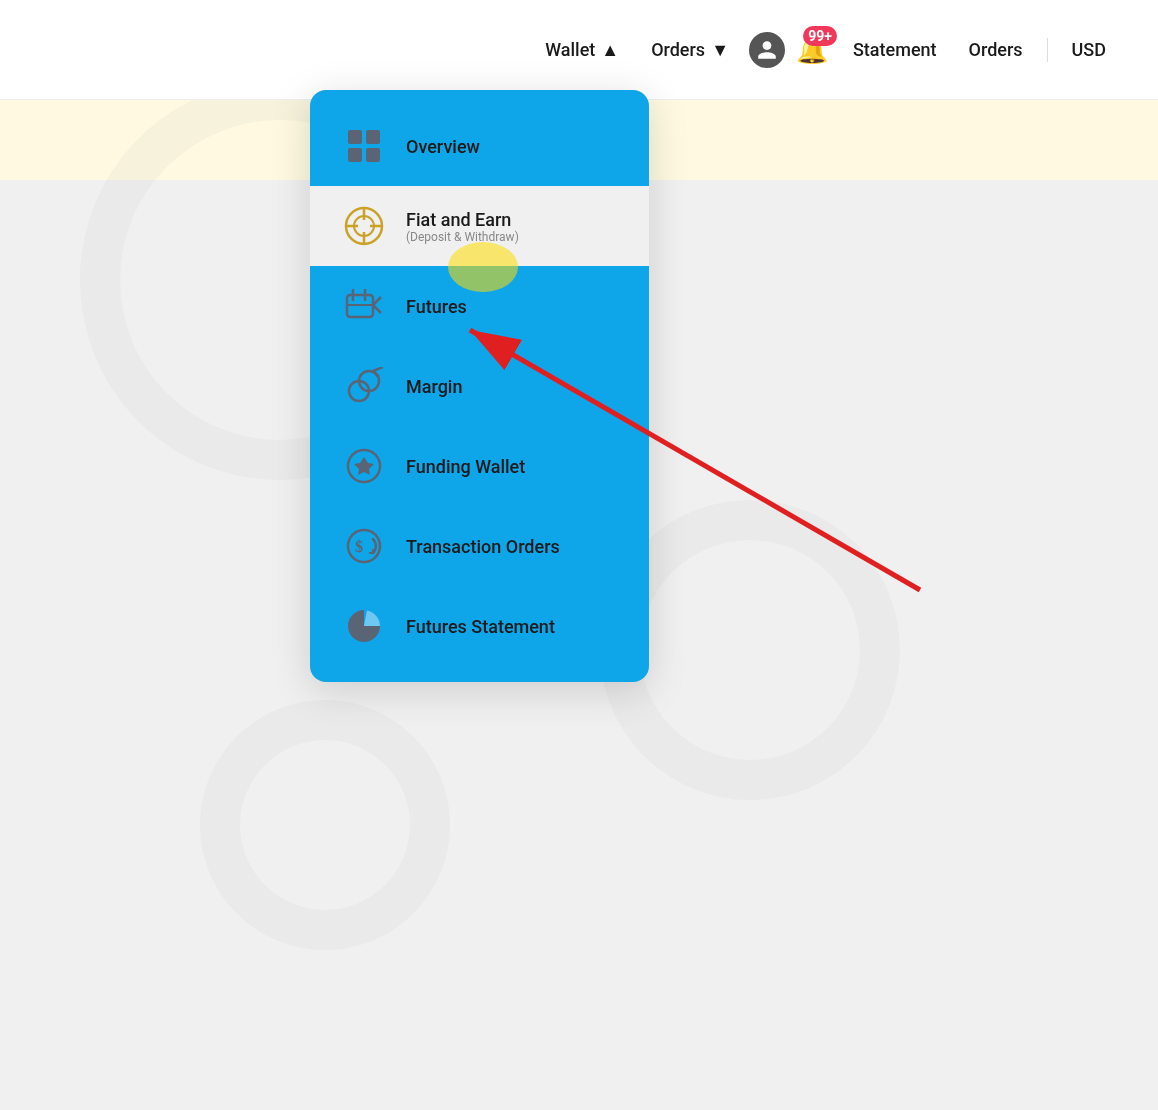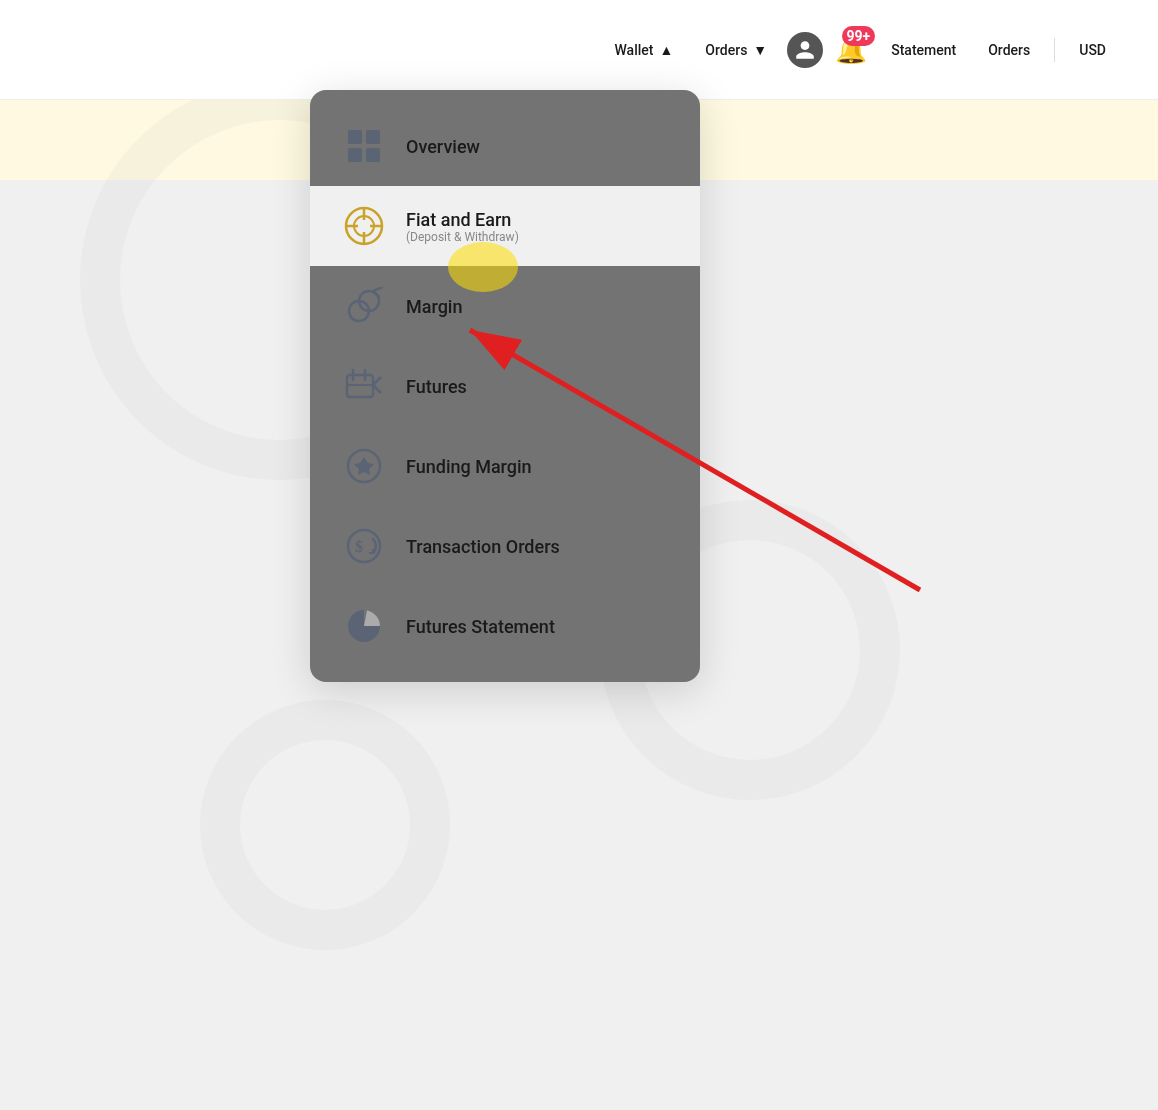--- a/index.html
+++ b/index.html
@@ -56,21 +56,21 @@
       padding: 0 40px;
       gap: 8px;
       z-index: 10;
       border-bottom: 1px solid #eee;
     }
 
     .nav-item {
       display: flex;
       align-items: center;
       gap: 6px;
-      font-size: 14px;
+      font-size: 18px;
       font-weight: 500;
       color: #1a1a1a;
       cursor: pointer;
       padding: 8px 12px;
       border-radius: 6px;
     }
 
     .nav-icon {
       width: 36px;
       height: 36px;
@@ -115,22 +115,22 @@
       height: 24px;
       background: #ddd;
       margin: 0 4px;
     }
 
     
     .dropdown-menu {
       position: absolute;
       top: 90px;
       left: 310px;
-      width: 390px;
-      background: #737373;
+      width: 339px;
+      background: #0ea5e9;
       border-radius: 16px;
       box-shadow: 0 8px 40px rgba(0,0,0,0.15);
       z-index: 100;
       padding: 16px 0;
     }
 
     .menu-item {
       display: flex;
       align-items: center;
       gap: 20px;
@@ -261,57 +261,57 @@
     </div>
     <div class="menu-text">
       <span class="menu-label">Fiat and Earn</span>
       <span class="menu-sublabel">(Deposit &amp; Withdraw)</span>
     </div>
   </div>
 
   <div class="menu-item">
     <div class="menu-icon">
       <svg width="38" height="38" viewBox="0 0 38 38" fill="none">
-        <circle cx="14" cy="24" r="10" stroke="#5a6474" stroke-width="2.5" fill="none"></circle>
-        <circle cx="24" cy="14" r="10" stroke="#5a6474" stroke-width="2.5" fill="none"></circle>
-        <line x1="28" y1="4" x2="38" y2="0" stroke="#5a6474" stroke-width="2.5"></line>
-        <line x1="28" y1="4" x2="34" y2="10" stroke="#5a6474" stroke-width="2.5"></line>
-      </svg>
-    </div>
-    <div class="menu-text">
-      <span class="menu-label">Margin</span>
-    </div>
-  </div>
-
-  <div class="menu-item">
-    <div class="menu-icon">
-      <svg width="38" height="38" viewBox="0 0 38 38" fill="none">
         <rect x="2" y="8" width="26" height="22" rx="3" stroke="#5a6474" stroke-width="2.5" fill="none"></rect>
         <line x1="8" y1="2" x2="8" y2="14" stroke="#5a6474" stroke-width="2.5"></line>
         <line x1="20" y1="2" x2="20" y2="14" stroke="#5a6474" stroke-width="2.5"></line>
         <line x1="2" y1="18" x2="28" y2="18" stroke="#5a6474" stroke-width="2"></line>
         <line x1="28" y1="18" x2="36" y2="10" stroke="#5a6474" stroke-width="2.5"></line>
         <line x1="28" y1="18" x2="36" y2="26" stroke="#5a6474" stroke-width="2.5"></line>
       </svg>
     </div>
     <div class="menu-text">
       <span class="menu-label">Futures</span>
     </div>
   </div>
 
+  <div class="menu-item">
+    <div class="menu-icon">
+      <svg width="38" height="38" viewBox="0 0 38 38" fill="none">
+        <circle cx="14" cy="24" r="10" stroke="#5a6474" stroke-width="2.5" fill="none"></circle>
+        <circle cx="24" cy="14" r="10" stroke="#5a6474" stroke-width="2.5" fill="none"></circle>
+        <line x1="28" y1="4" x2="38" y2="0" stroke="#5a6474" stroke-width="2.5"></line>
+        <line x1="28" y1="4" x2="34" y2="10" stroke="#5a6474" stroke-width="2.5"></line>
+      </svg>
+    </div>
+    <div class="menu-text">
+      <span class="menu-label">Margin</span>
+    </div>
+  </div>
+
 
   <div class="menu-item">
     <div class="menu-icon">
       <svg width="38" height="38" viewBox="0 0 38 38" fill="none">
         <circle cx="19" cy="19" r="16" stroke="#5a6474" stroke-width="2.5" fill="none"></circle>
         <polygon points="19,10 23,16 29,17 24,22 25,28 19,25 13,28 14,22 9,17 15,16" fill="#5a6474"></polygon>
       </svg>
     </div>
     <div class="menu-text">
-      <span class="menu-label">Funding Margin</span>
+      <span class="menu-label">Funding Wallet</span>
     </div>
   </div>
 
   <div class="menu-item">
     <div class="menu-icon">
       <svg width="38" height="38" viewBox="0 0 38 38" fill="none">
         <circle cx="19" cy="19" r="16" stroke="#5a6474" stroke-width="2.5" fill="none"></circle>
         <text x="10" y="25" font-size="16" fill="#5a6474" font-family="serif" font-weight="bold">$</text>
         <path d="M28 12 A10 10 0 0 1 28 26" stroke="#5a6474" stroke-width="2.5" fill="none" stroke-linecap="round"></path>
         <line x1="28" y1="26" x2="24" y2="26" stroke="#5a6474" stroke-width="2"></line>

